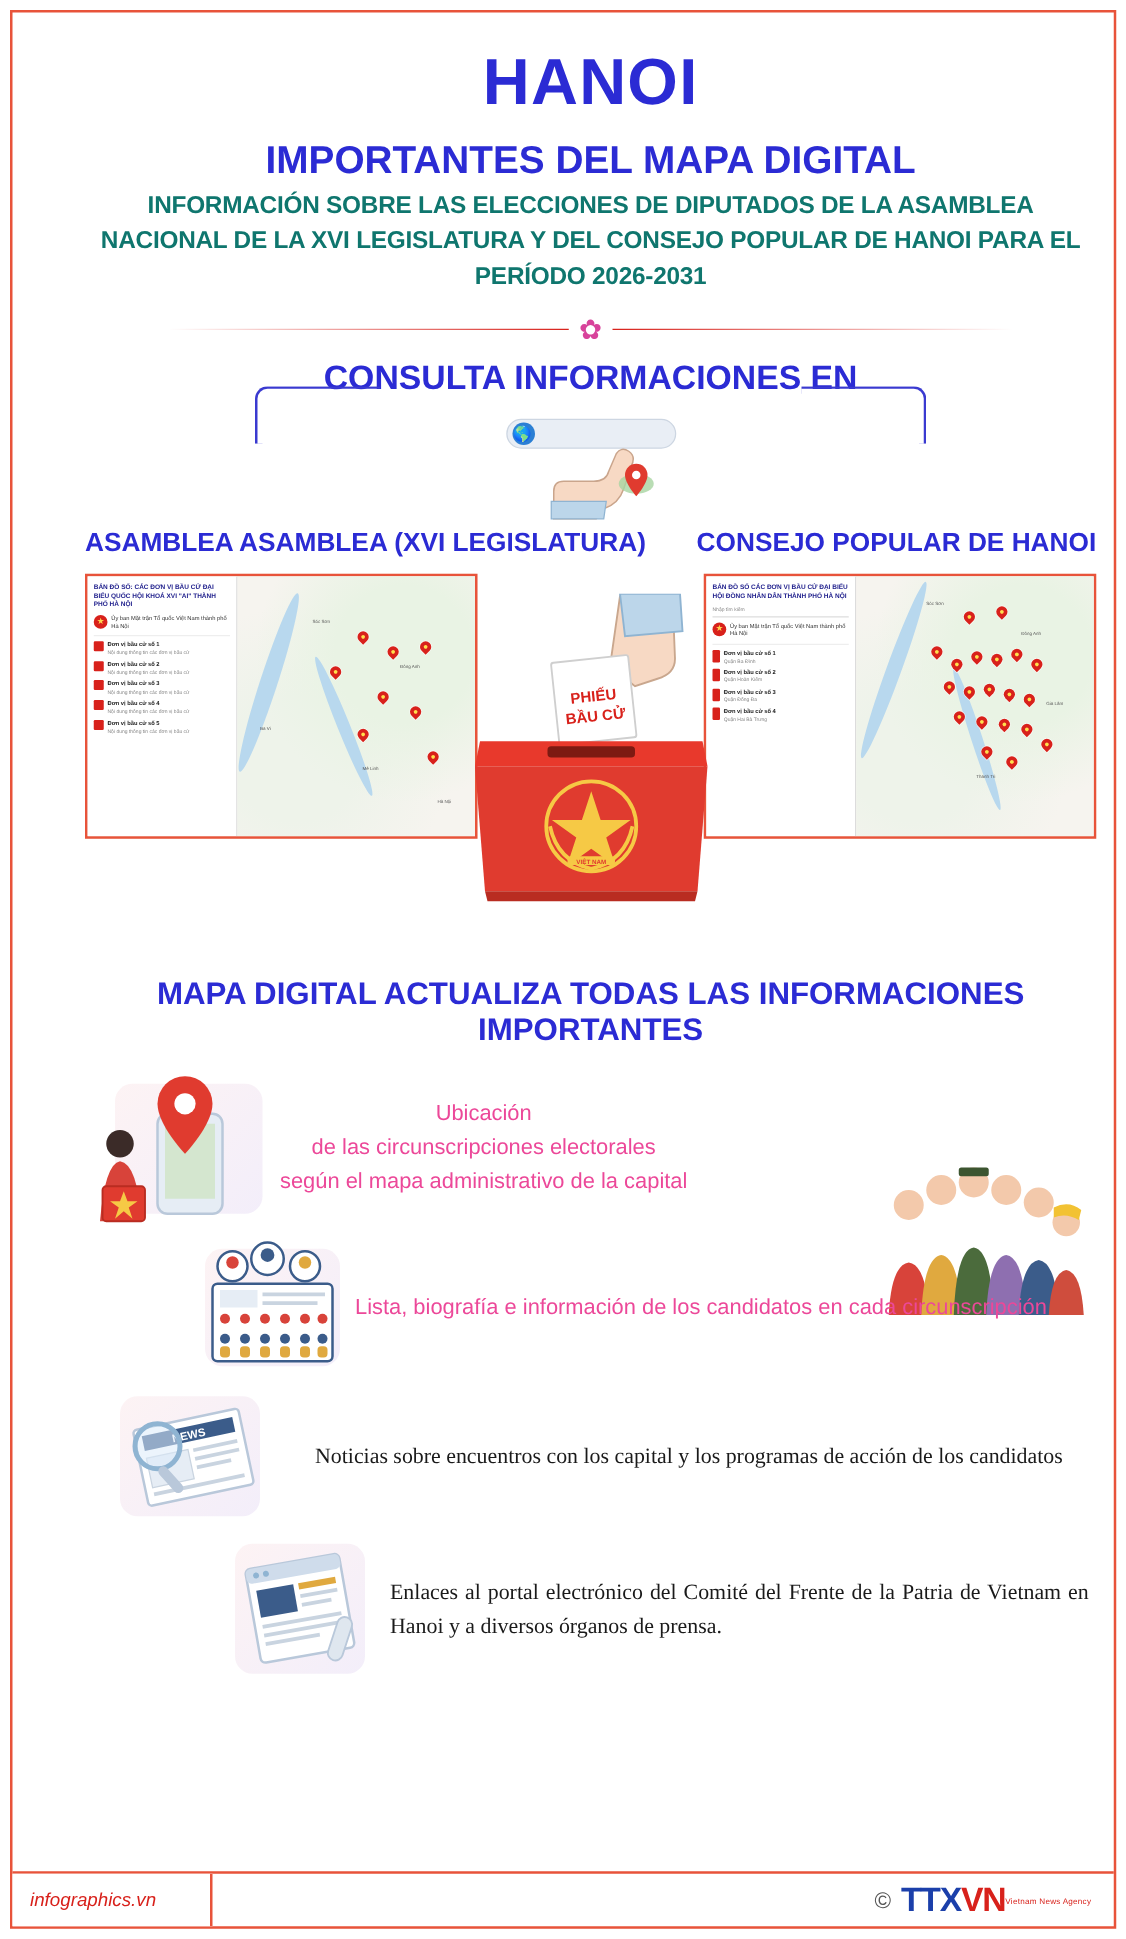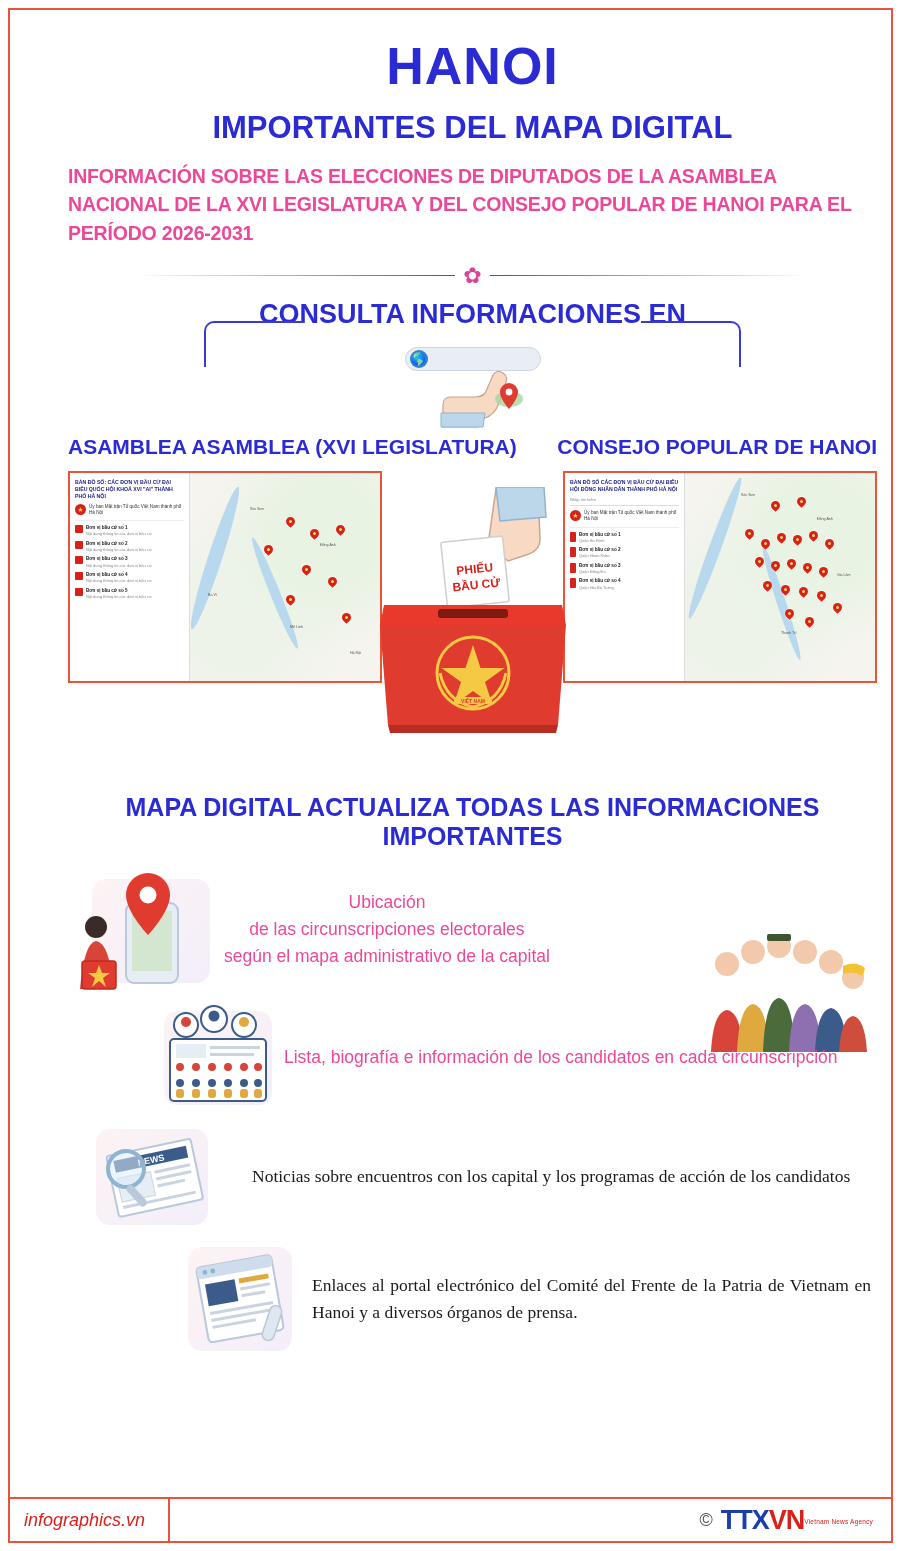--- a/index.html
+++ b/index.html
@@ -30,25 +30,26 @@
     margin-top: 26px;
   }
   .title-sub {
     text-align: center;
     font-size: 31px;
     font-weight: bold;
     color: #2b2bd4;
     margin-top: 14px;
   }
   .title-desc {
+    text-align: center;
     font-size: 19.5px;
     font-weight: bold;
-    color: #ec4899;
+    color: #0f766e;
     line-height: 1.45;
-    margin-top: 16px;
+    margin-top: 4px;
     padding: 0 14px;
     letter-spacing: -0.2px;
   }
 
   
   .divider {
     display: flex;
     align-items: center;
     justify-content: center;
     margin-top: 18px;
@@ -274,21 +275,21 @@
     border-top: 2px solid #e8533a;
     display: flex;
     align-items: center;
   }
   .footer-left {
     width: 160px; height: 100%;
     background: #fff;
     display: flex; align-items: center;
     padding-left: 14px;
     font-style: italic;
-    font-size: 18px;
+    font-size: 15px;
     color: #d8211b;
     border-right: 2px solid #e8533a;
   }
   .footer-right {
     margin-left: auto;
     display: flex;
     align-items: center;
     gap: 8px;
     padding-right: 18px;
   }

